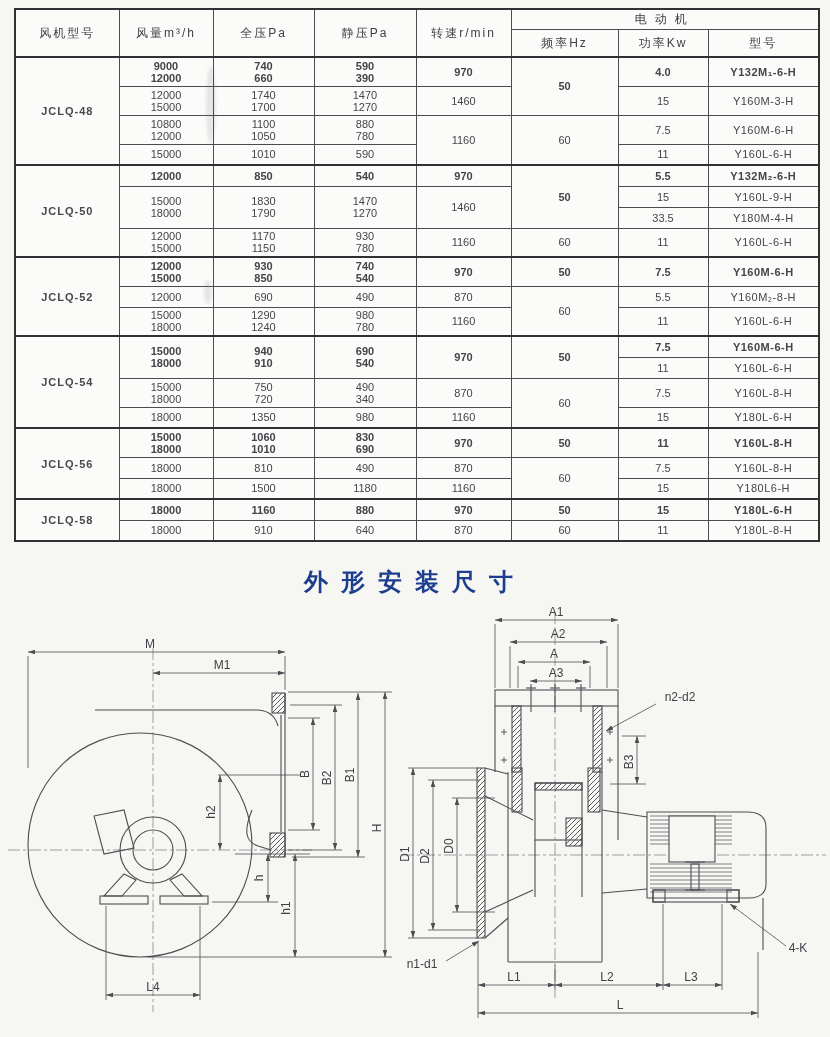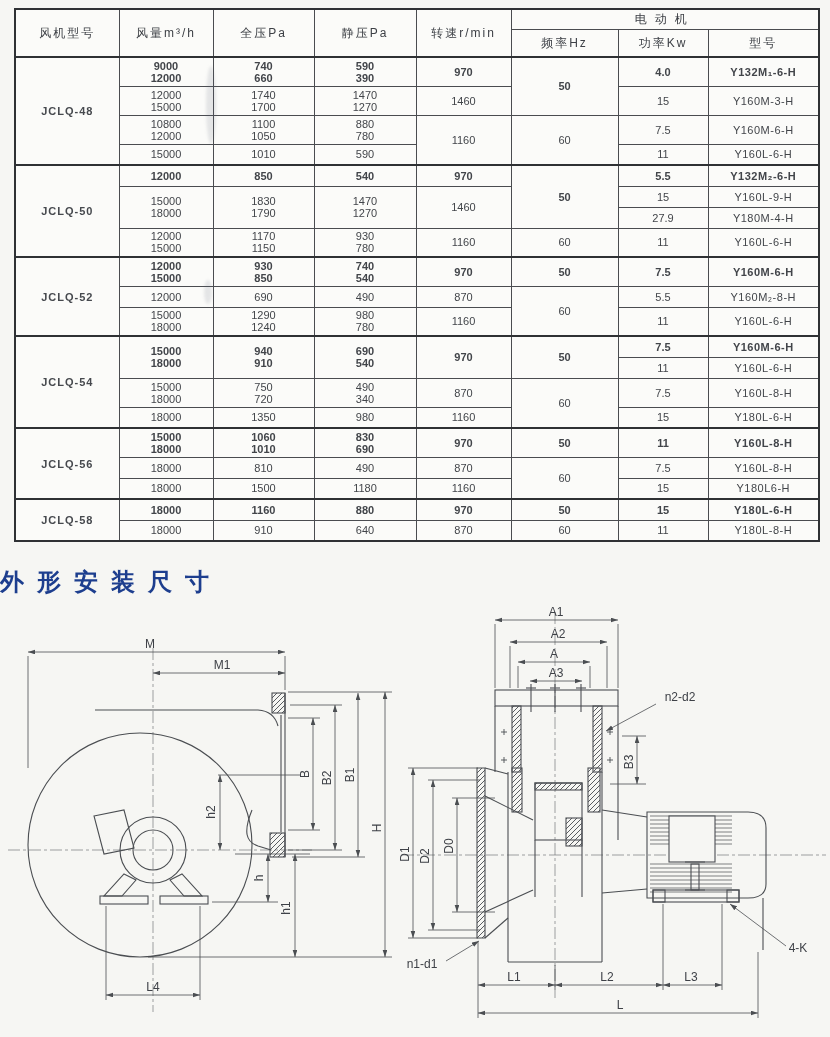--- a/index.html
+++ b/index.html
@@ -20,21 +20,21 @@
   }
   table.spec{border:2px solid #2f3134;}
   tr.g td{border-top:2px solid #2f3134;font-weight:bold;}
   tr.h1{height:21px;} tr.h2{height:29px;}
   th.cjk{letter-spacing:2px;font-size:12px;color:#3d4046;margin-left:40px;}
   th.motor-span{letter-spacing:8px;}
   td.model-cell{letter-spacing:1px;color:#46494e;}
   td.motor-cell{letter-spacing:.5px;}
   
   .sec-title{
-    position:absolute;left:0;top:566px;width:830px;
+    position:absolute;left:0;top:566px;width:830px;text-align:center;
     font-size:24px;font-weight:bold;letter-spacing:13px;color:#1d3e8e;
   }
   
   svg text{font-family:"Liberation Sans","DejaVu Sans",sans-serif;font-size:12px;fill:#3e4147;}
   .drawL{position:absolute;left:0;top:620px;}
   .drawR{position:absolute;left:400px;top:600px;}
   
   .smudge{position:absolute;background:rgba(90,100,120,.14);border-radius:50%;filter:blur(1.5px);}
 </style>
 </head>
@@ -128,21 +128,21 @@
 18000</td>
       <td rowspan="2">1830
 1790</td>
       <td rowspan="2">1470
 1270</td>
       <td rowspan="2">1460</td>
       <td>15</td>
       <td class="motor-cell">Y160L-9-H</td>
     </tr>
     <tr class="h1">
-      <td>27.9</td>
+      <td>33.5</td>
       <td class="motor-cell">Y180M-4-H</td>
     </tr>
     <tr class="h2">
       <td>12000
 15000</td>
       <td>1170
 1150</td>
       <td>930
 780</td>
       <td>1160</td>

